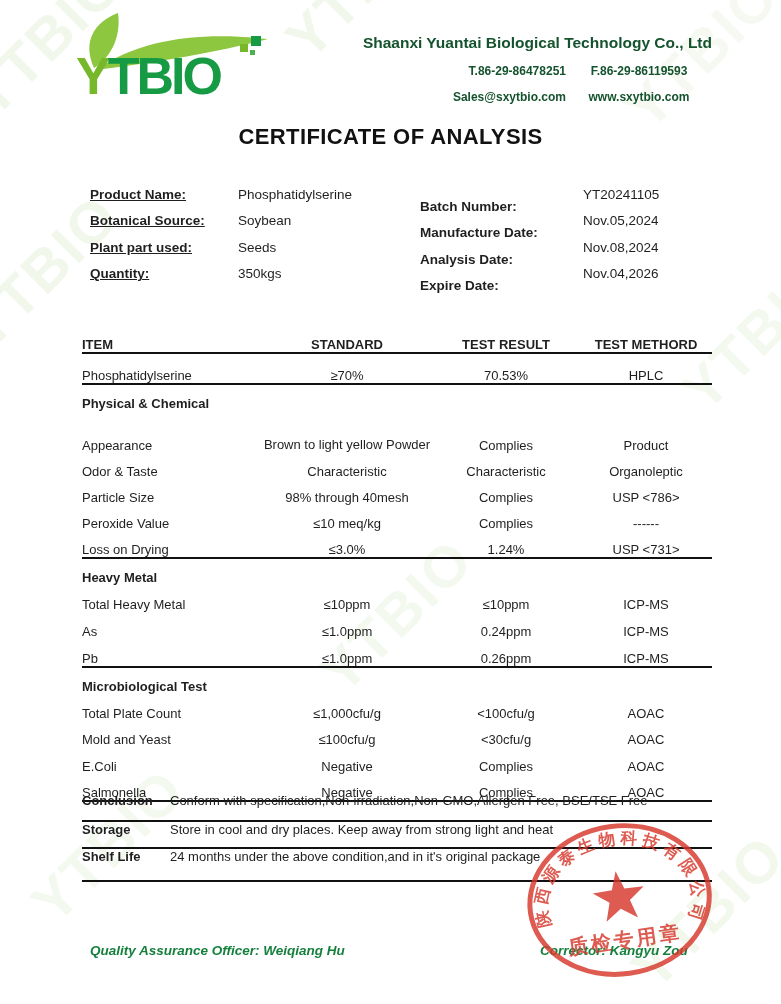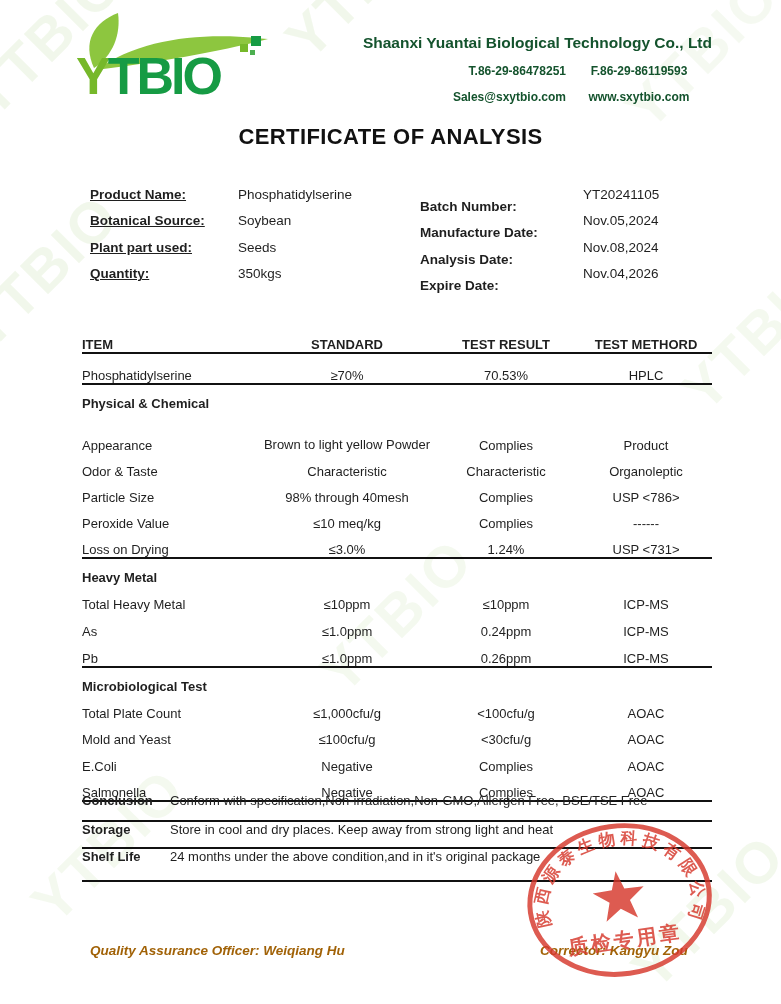--- a/index.html
+++ b/index.html
@@ -66,21 +66,21 @@
   .h42 { height:42px; }
   .section { font-weight:bold; height:26px; }
   .two-line { max-width:152px; margin:0 auto; line-height:16px; }
   
   .sum { position:absolute; left:82px; top:793px; width:630px; font-size:13px; }
   .srow { display:flex; align-items:flex-start; border-bottom:2px solid #111; }
   .sl { width:88px; font-weight:bold; }
   .sv { flex:1; }
   .sh27 { height:27px; } .sh25 { height:25px; } .sh31 { height:31px; }
   
-  .sig { position:absolute; top:943px; font-size:13.5px; font-weight:bold; font-style:italic; color:#a16207; }
+  .sig { position:absolute; top:943px; font-size:13.5px; font-weight:bold; font-style:italic; color:#15803d; }
   .sig-left { left:90px; }
   .sig-right { left:540px; }
   
   .stamp {
     position:absolute; left:520px; top:818px; width:200px; height:170px;
     transform:rotate(-8deg); opacity:0.82; pointer-events:none;
   }
   .stamp text { font-family:"Liberation Sans", sans-serif; }
 </style>
 </head>

